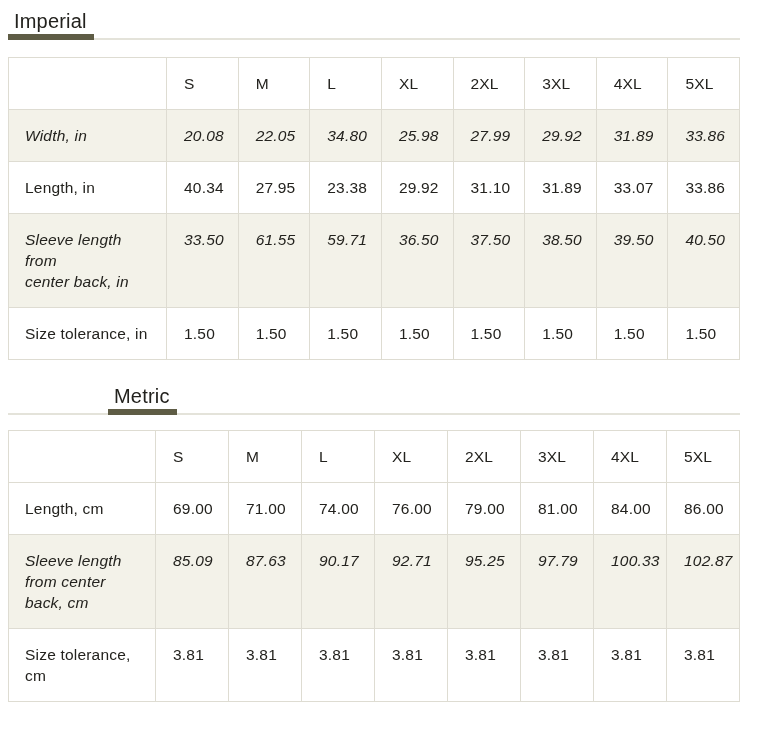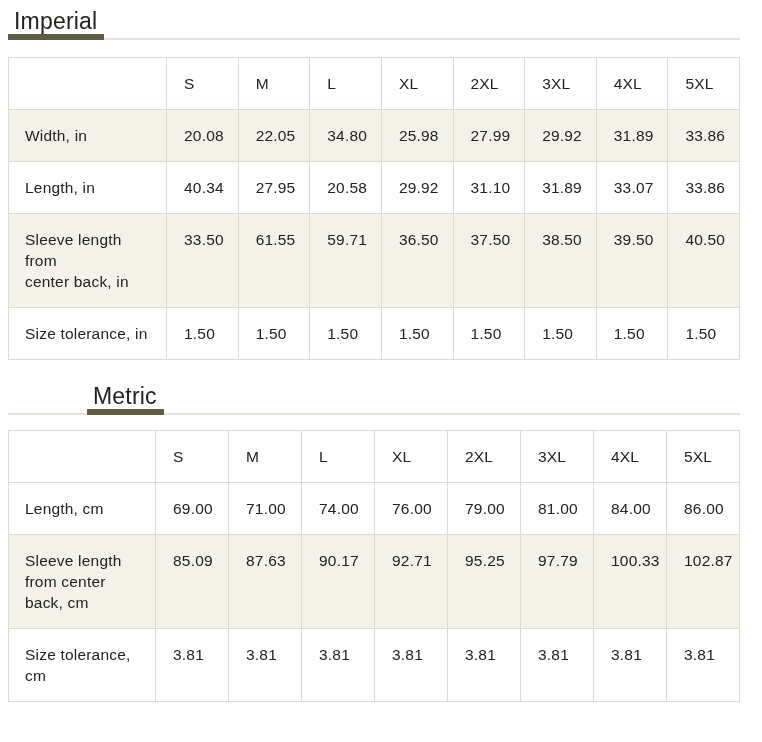--- a/index.html
+++ b/index.html
@@ -33,35 +33,35 @@
     content: "";
     position: absolute;
     left: 0; right: 0; bottom: 0;
     height: 2px;
     background: var(--tab_divider);
   }
   .tab {
     position: relative;
     z-index: 1;
     padding: 0 7px 8px 6px;
-    font-size: 23px;
+    font-size: 20px;
     line-height: 22px;
     letter-spacing: 0.2px;
     cursor: pointer;
     color: var(--text);
     text-align: center;
   }
   .tab.active::after {
     content: "";
     position: absolute;
     left: 0; right: 0; bottom: 0;
     height: 6px;
     background: var(--underline_active);
   }
-  .tab.metric-offset { margin-left: 79px; }
+  .tab.metric-offset { margin-left: 100px; }
   
   table.size-table {
     width: 732px;
     border-collapse: collapse;
     table-layout: fixed;
     background: var(--table_bg);
     margin-top: 17px;
   }
   #metric-table { margin-top: 15px; }
   .size-table th, .size-table td {
@@ -70,21 +70,21 @@
     font-weight: 400;
     line-height: 21px;
     letter-spacing: 0.2px;
     text-align: left;
     vertical-align: top;
     padding: 15px 12px 15px 16px;
     white-space: pre-line;
     color: var(--text);
   }
   .size-table td.value-cell, .size-table th.col-header { padding-left: 17px; }
-  .size-table tbody tr.stripe { background: var(--row_stripe); }
+  .size-table tbody tr.stripe { background: var(--row_stripe); font-style: italic; }
   #imperial-table col.label-col { width: 158px; }
   #metric-table  col.label-col { width: 147px; }
   .mt-gap { margin-top: 17px; }
 </style>
 </head>
 <body>
 
 <div class="page">
 
   <div class="tab-row">
@@ -125,21 +125,21 @@
           <td class="value-cell">25.98</td>
           <td class="value-cell">27.99</td>
           <td class="value-cell">29.92</td>
           <td class="value-cell">31.89</td>
           <td class="value-cell">33.86</td>
         </tr>
         <tr>
           <td class="label-cell">Length, in</td>
           <td class="value-cell">40.34</td>
           <td class="value-cell">27.95</td>
-          <td class="value-cell">20.58</td>
+          <td class="value-cell">23.38</td>
           <td class="value-cell">29.92</td>
           <td class="value-cell">31.10</td>
           <td class="value-cell">31.89</td>
           <td class="value-cell">33.07</td>
           <td class="value-cell">33.86</td>
         </tr>
         <tr class="stripe">
           <td class="label-cell">Sleeve length from
 center back, in</td>
           <td class="value-cell">33.50</td>

